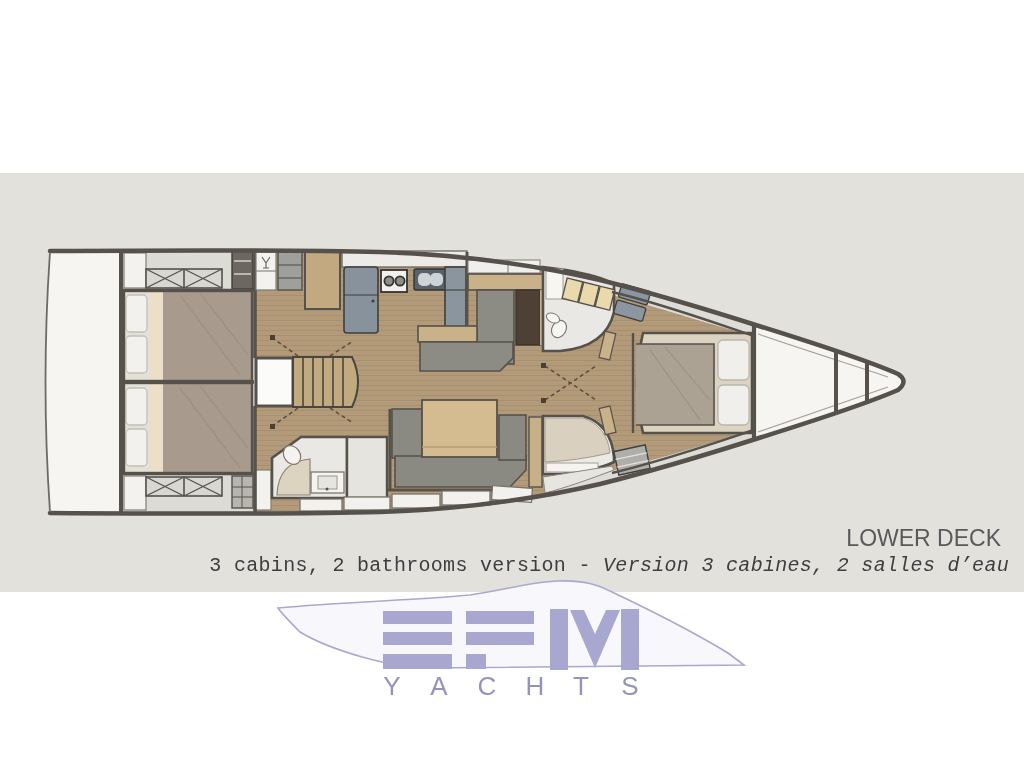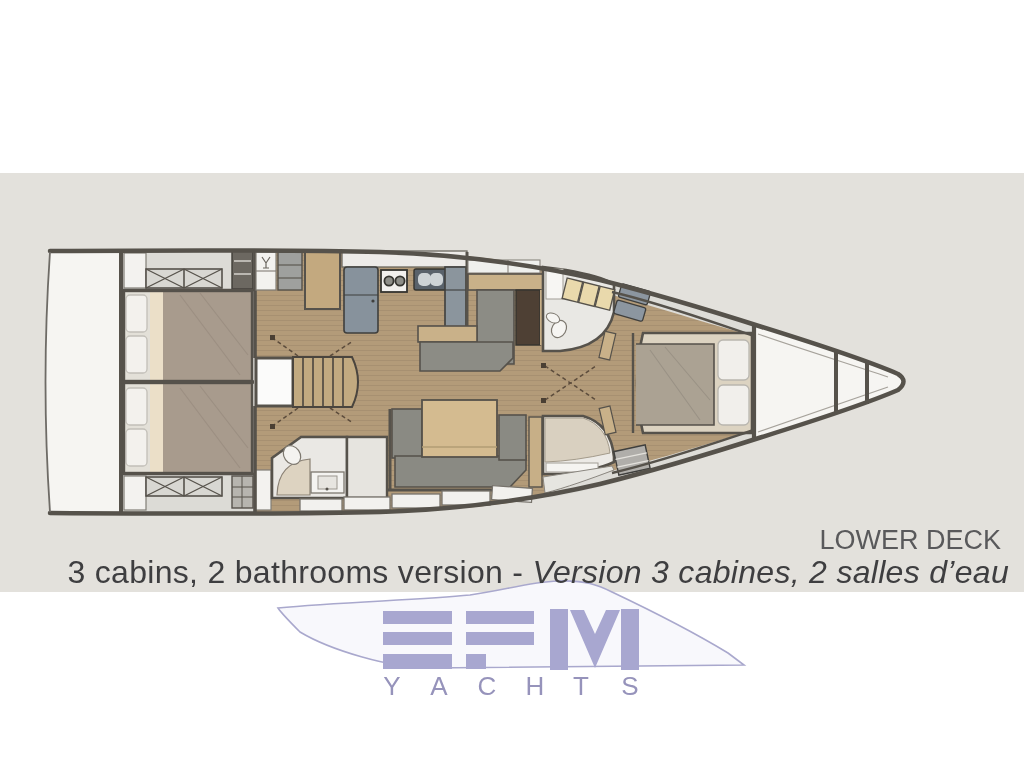--- a/index.html
+++ b/index.html
@@ -1,18 +1,18 @@
 <!DOCTYPE html>
 <html><head>
 <meta charset="utf-8">
 <style>
   html,body{margin:0;padding:0;background:#ffffff;}
   .page{position:relative;width:1024px;height:768px;overflow:hidden;background:#ffffff;font-family:"Liberation Sans", sans-serif;}
-  .cap1{position:absolute;right:23px;top:525px;font-size:27px;letter-spacing:0px;color:#59595b;}
-  .cap2{position:absolute;right:15px;top:554px;font-size:32px;letter-spacing:0.3px;color:#3e3e40;}
+  .cap1{position:absolute;right:23px;top:525px;font-size:23px;letter-spacing:0px;color:#59595b;}
+  .cap2{position:absolute;right:15px;top:554px;font-size:20px;letter-spacing:0.3px;color:#3e3e40;font-family:Liberation Mono, monospace;}
 </style>
 </head>
 <body>
 <div class="page">
 <svg width="1024" height="768" viewBox="0 0 1024 768" xmlns="http://www.w3.org/2000/svg">
 <defs>
   <pattern id="planksH" width="8" height="5" patternUnits="userSpaceOnUse">
     <rect width="8" height="5" fill="none"></rect>
     <line x1="0" y1="0.5" x2="8" y2="0.5" stroke="#9d876a" stroke-width="1" opacity="0.55"></line>
   </pattern>

